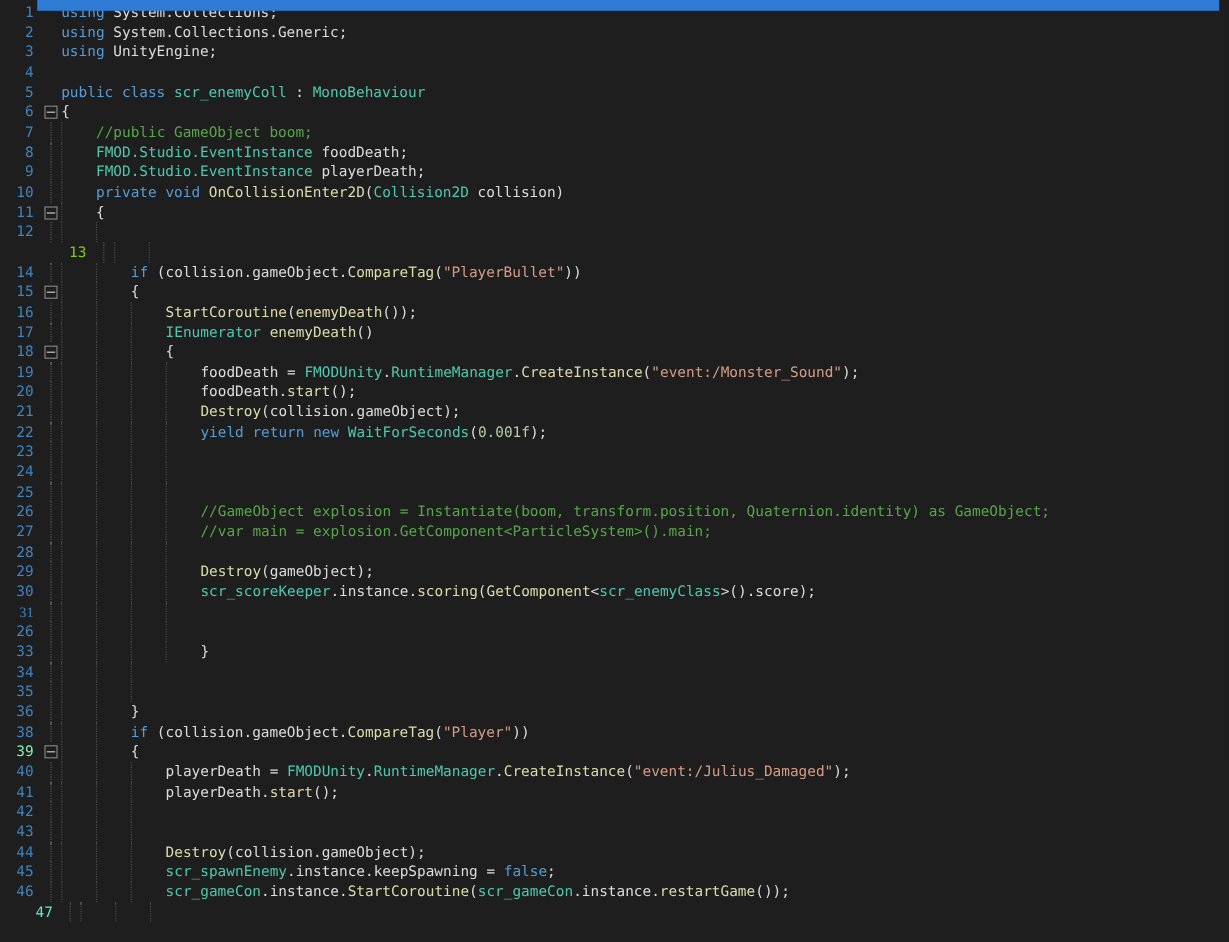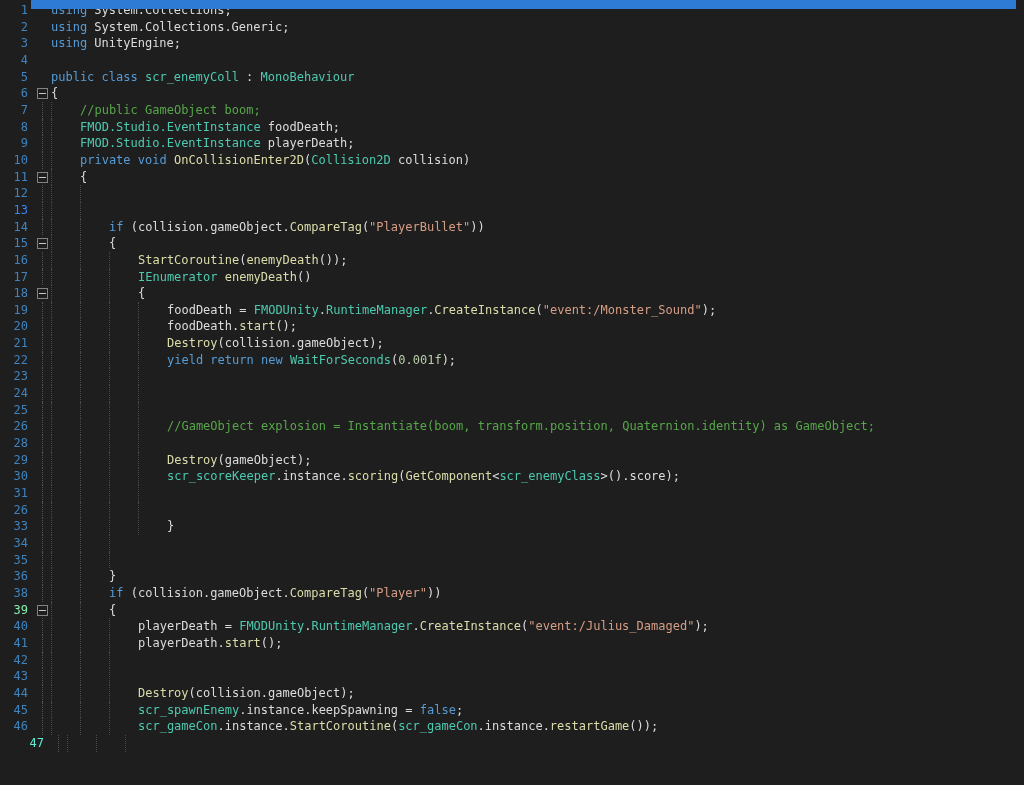--- a/index.html
+++ b/index.html
@@ -31,38 +31,39 @@
       <div class="line"><span class="num" style="color: rgb(63, 132, 191);">3</span><span class="fold"></span><span class="codetext"><span style="color: rgb(86, 156, 214);">using</span><span style="color: rgb(220, 220, 220);"> UnityEngine;</span></span></div>
       <div class="line"><span class="num" style="color: rgb(63, 132, 191);">4</span><span class="fold"></span><span class="codetext"></span></div>
       <div class="line"><span class="num" style="color: rgb(63, 132, 191);">5</span><span class="fold"></span><span class="codetext"><span style="color: rgb(86, 156, 214);">public</span><span style="color: rgb(220, 220, 220);"> </span><span style="color: rgb(86, 156, 214);">class</span><span style="color: rgb(220, 220, 220);"> </span><span style="color: rgb(78, 201, 176);">scr_enemyColl</span><span style="color: rgb(220, 220, 220);"> : </span><span style="color: rgb(78, 201, 176);">MonoBehaviour</span></span></div>
       <div class="line"><span class="num" style="color: rgb(63, 132, 191);">6</span><span class="fold"><span class="foldbox"></span></span><span class="codetext"><span style="color: rgb(220, 220, 220);">{</span></span></div>
       <div class="line"><span class="num" style="color: rgb(63, 132, 191);">7</span><span class="fold"><span class="foldline"></span></span><span class="codetext"><span class="ind"></span><span style="color: rgb(87, 166, 74);">//public GameObject boom;</span></span></div>
       <div class="line"><span class="num" style="color: rgb(63, 132, 191);">8</span><span class="fold"><span class="foldline"></span></span><span class="codetext"><span class="ind"></span><span style="color: rgb(78, 201, 176);">FMOD.Studio.EventInstance</span><span style="color: rgb(220, 220, 220);"> foodDeath;</span></span></div>
       <div class="line"><span class="num" style="color: rgb(63, 132, 191);">9</span><span class="fold"><span class="foldline"></span></span><span class="codetext"><span class="ind"></span><span style="color: rgb(78, 201, 176);">FMOD.Studio.EventInstance</span><span style="color: rgb(220, 220, 220);"> playerDeath;</span></span></div>
       <div class="line"><span class="num" style="color: rgb(63, 132, 191);">10</span><span class="fold"><span class="foldline"></span></span><span class="codetext"><span class="ind"></span><span style="color: rgb(86, 156, 214);">private</span><span style="color: rgb(220, 220, 220);"> </span><span style="color: rgb(86, 156, 214);">void</span><span style="color: rgb(220, 220, 220);"> </span><span style="color: rgb(220, 220, 170);">OnCollisionEnter2D</span><span style="color: rgb(220, 220, 220);">(</span><span style="color: rgb(78, 201, 176);">Collision2D</span><span style="color: rgb(220, 220, 220);"> collision)</span></span></div>
       <div class="line"><span class="num" style="color: rgb(63, 132, 191);">11</span><span class="fold"><span class="foldbox"></span></span><span class="codetext"><span class="ind"></span><span style="color: rgb(220, 220, 220);">{</span></span></div>
       <div class="line"><span class="num" style="color: rgb(63, 132, 191);">12</span><span class="fold"><span class="foldline"></span></span><span class="codetext"><span class="ind"></span><span class="ind"></span></span></div>
-      <div class="line"><span class="num" style="color: #3b82f6;">13</span><span class="fold"><span class="foldline"></span></span><span class="codetext"><span class="ind"></span><span class="ind"></span></span></div>
+      <div class="line"><span class="num" style="color: #84cc16; padding-left: 44px;">13</span><span class="fold"><span class="foldline"></span></span><span class="codetext"><span class="ind"></span><span class="ind"></span></span></div>
       <div class="line"><span class="num" style="color: rgb(63, 132, 191);">14</span><span class="fold"><span class="foldline"></span></span><span class="codetext"><span class="ind"></span><span class="ind"></span><span style="color: rgb(86, 156, 214);">if</span><span style="color: rgb(220, 220, 220);"> (collision.gameObject.</span><span style="color: rgb(220, 220, 170);">CompareTag</span><span style="color: rgb(220, 220, 220);">(</span><span style="color: rgb(214, 157, 133);">"PlayerBullet"</span><span style="color: rgb(220, 220, 220);">))</span></span></div>
       <div class="line"><span class="num" style="color: rgb(63, 132, 191);">15</span><span class="fold"><span class="foldbox"></span></span><span class="codetext"><span class="ind"></span><span class="ind"></span><span style="color: rgb(220, 220, 220);">{</span></span></div>
       <div class="line"><span class="num" style="color: rgb(63, 132, 191);">16</span><span class="fold"><span class="foldline"></span></span><span class="codetext"><span class="ind"></span><span class="ind"></span><span class="ind"></span><span style="color: rgb(220, 220, 170);">StartCoroutine</span><span style="color: rgb(220, 220, 220);">(</span><span style="color: rgb(220, 220, 170);">enemyDeath</span><span style="color: rgb(220, 220, 220);">());</span></span></div>
       <div class="line"><span class="num" style="color: rgb(63, 132, 191);">17</span><span class="fold"><span class="foldline"></span></span><span class="codetext"><span class="ind"></span><span class="ind"></span><span class="ind"></span><span style="color: rgb(78, 201, 176);">IEnumerator</span><span style="color: rgb(220, 220, 220);"> </span><span style="color: rgb(220, 220, 170);">enemyDeath</span><span style="color: rgb(220, 220, 220);">()</span></span></div>
       <div class="line"><span class="num" style="color: rgb(63, 132, 191);">18</span><span class="fold"><span class="foldbox"></span></span><span class="codetext"><span class="ind"></span><span class="ind"></span><span class="ind"></span><span style="color: rgb(220, 220, 220);">{</span></span></div>
       <div class="line"><span class="num" style="color: rgb(63, 132, 191);">19</span><span class="fold"><span class="foldline"></span></span><span class="codetext"><span class="ind"></span><span class="ind"></span><span class="ind"></span><span class="ind"></span><span style="color: rgb(220, 220, 220);">foodDeath = </span><span style="color: rgb(78, 201, 176);">FMODUnity</span><span style="color: rgb(220, 220, 220);">.</span><span style="color: rgb(78, 201, 176);">RuntimeManager</span><span style="color: rgb(220, 220, 220);">.</span><span style="color: rgb(220, 220, 170);">CreateInstance</span><span style="color: rgb(220, 220, 220);">(</span><span style="color: rgb(214, 157, 133);">"event:/Monster_Sound"</span><span style="color: rgb(220, 220, 220);">);</span></span></div>
       <div class="line"><span class="num" style="color: rgb(63, 132, 191);">20</span><span class="fold"><span class="foldline"></span></span><span class="codetext"><span class="ind"></span><span class="ind"></span><span class="ind"></span><span class="ind"></span><span style="color: rgb(220, 220, 220);">foodDeath.</span><span style="color: rgb(220, 220, 170);">start</span><span style="color: rgb(220, 220, 220);">();</span></span></div>
       <div class="line"><span class="num" style="color: rgb(63, 132, 191);">21</span><span class="fold"><span class="foldline"></span></span><span class="codetext"><span class="ind"></span><span class="ind"></span><span class="ind"></span><span class="ind"></span><span style="color: rgb(220, 220, 170);">Destroy</span><span style="color: rgb(220, 220, 220);">(collision.gameObject);</span></span></div>
       <div class="line"><span class="num" style="color: rgb(63, 132, 191);">22</span><span class="fold"><span class="foldline"></span></span><span class="codetext"><span class="ind"></span><span class="ind"></span><span class="ind"></span><span class="ind"></span><span style="color: rgb(86, 156, 214);">yield</span><span style="color: rgb(220, 220, 220);"> </span><span style="color: rgb(86, 156, 214);">return</span><span style="color: rgb(220, 220, 220);"> </span><span style="color: rgb(86, 156, 214);">new</span><span style="color: rgb(220, 220, 220);"> </span><span style="color: rgb(78, 201, 176);">WaitForSeconds</span><span style="color: rgb(220, 220, 220);">(</span><span style="color: rgb(181, 206, 168);">0.001f</span><span style="color: rgb(220, 220, 220);">);</span></span></div>
       <div class="line"><span class="num" style="color: rgb(63, 132, 191);">23</span><span class="fold"><span class="foldline"></span></span><span class="codetext"><span class="ind"></span><span class="ind"></span><span class="ind"></span><span class="ind"></span></span></div>
       <div class="line"><span class="num" style="color: rgb(63, 132, 191);">24</span><span class="fold"><span class="foldline"></span></span><span class="codetext"><span class="ind"></span><span class="ind"></span><span class="ind"></span><span class="ind"></span></span></div>
       <div class="line"><span class="num" style="color: rgb(63, 132, 191);">25</span><span class="fold"><span class="foldline"></span></span><span class="codetext"><span class="ind"></span><span class="ind"></span><span class="ind"></span><span class="ind"></span></span></div>
       <div class="line"><span class="num" style="color: rgb(63, 132, 191);">26</span><span class="fold"><span class="foldline"></span></span><span class="codetext"><span class="ind"></span><span class="ind"></span><span class="ind"></span><span class="ind"></span><span style="color: rgb(87, 166, 74);">//GameObject explosion = Instantiate(boom, transform.position, Quaternion.identity) as GameObject;</span></span></div>
+      <div class="line"><span class="num" style="color: rgb(63, 132, 191);">27</span><span class="fold"><span class="foldline"></span></span><span class="codetext"><span class="ind"></span><span class="ind"></span><span class="ind"></span><span class="ind"></span><span style="color: rgb(87, 166, 74);">//var main = explosion.GetComponent&lt;ParticleSystem&gt;().main;</span></span></div>
       <div class="line"><span class="num" style="color: rgb(63, 132, 191);">28</span><span class="fold"><span class="foldline"></span></span><span class="codetext"><span class="ind"></span><span class="ind"></span><span class="ind"></span><span class="ind"></span></span></div>
       <div class="line"><span class="num" style="color: rgb(63, 132, 191);">29</span><span class="fold"><span class="foldline"></span></span><span class="codetext"><span class="ind"></span><span class="ind"></span><span class="ind"></span><span class="ind"></span><span style="color: rgb(220, 220, 170);">Destroy</span><span style="color: rgb(220, 220, 220);">(gameObject);</span></span></div>
       <div class="line"><span class="num" style="color: rgb(63, 132, 191);">30</span><span class="fold"><span class="foldline"></span></span><span class="codetext"><span class="ind"></span><span class="ind"></span><span class="ind"></span><span class="ind"></span><span style="color: rgb(78, 201, 176);">scr_scoreKeeper</span><span style="color: rgb(220, 220, 220);">.instance.</span><span style="color: rgb(220, 220, 170);">scoring</span><span style="color: rgb(220, 220, 220);">(</span><span style="color: rgb(220, 220, 170);">GetComponent</span><span style="color: rgb(220, 220, 220);">&lt;</span><span style="color: rgb(78, 201, 176);">scr_enemyClass</span><span style="color: rgb(220, 220, 220);">&gt;().score);</span></span></div>
-      <div class="line"><span class="num" style="color: rgb(63, 132, 191);">31</span><span class="fold"><span class="foldline"></span></span><span class="codetext"><span class="ind"></span><span class="ind"></span><span class="ind"></span><span class="ind"></span></span></div>
+      <div class="line"><span class="num" style="color: rgb(63, 132, 191); font-family: Liberation Serif, serif;">31</span><span class="fold"><span class="foldline"></span></span><span class="codetext"><span class="ind"></span><span class="ind"></span><span class="ind"></span><span class="ind"></span></span></div>
       <div class="line"><span class="num" style="color: rgb(63, 132, 191);">26</span><span class="fold"><span class="foldline"></span></span><span class="codetext"><span class="ind"></span><span class="ind"></span><span class="ind"></span><span class="ind"></span></span></div>
       <div class="line"><span class="num" style="color: rgb(63, 132, 191);">33</span><span class="fold"><span class="foldline"></span></span><span class="codetext"><span class="ind"></span><span class="ind"></span><span class="ind"></span><span class="ind"></span><span style="color: rgb(220, 220, 220);">}</span></span></div>
       <div class="line"><span class="num" style="color: rgb(63, 132, 191);">34</span><span class="fold"><span class="foldline"></span></span><span class="codetext"><span class="ind"></span><span class="ind"></span><span class="ind"></span></span></div>
       <div class="line"><span class="num" style="color: rgb(63, 132, 191);">35</span><span class="fold"><span class="foldline"></span></span><span class="codetext"><span class="ind"></span><span class="ind"></span><span class="ind"></span></span></div>
       <div class="line"><span class="num" style="color: rgb(63, 132, 191);">36</span><span class="fold"><span class="foldline"></span></span><span class="codetext"><span class="ind"></span><span class="ind"></span><span style="color: rgb(220, 220, 220);">}</span></span></div>
       <div class="line"><span class="num" style="color: rgb(63, 132, 191);">38</span><span class="fold"><span class="foldline"></span></span><span class="codetext"><span class="ind"></span><span class="ind"></span><span style="color: rgb(86, 156, 214);">if</span><span style="color: rgb(220, 220, 220);"> (collision.gameObject.</span><span style="color: rgb(220, 220, 170);">CompareTag</span><span style="color: rgb(220, 220, 220);">(</span><span style="color: rgb(214, 157, 133);">"Player"</span><span style="color: rgb(220, 220, 220);">))</span></span></div>
       <div class="line"><span class="num" style="color: #86efac;">39</span><span class="fold"><span class="foldbox"></span></span><span class="codetext"><span class="ind"></span><span class="ind"></span><span style="color: rgb(220, 220, 220);">{</span></span></div>
       <div class="line"><span class="num" style="color: rgb(63, 132, 191);">40</span><span class="fold"><span class="foldline"></span></span><span class="codetext"><span class="ind"></span><span class="ind"></span><span class="ind"></span><span style="color: rgb(220, 220, 220);">playerDeath = </span><span style="color: rgb(78, 201, 176);">FMODUnity</span><span style="color: rgb(220, 220, 220);">.</span><span style="color: rgb(78, 201, 176);">RuntimeManager</span><span style="color: rgb(220, 220, 220);">.</span><span style="color: rgb(220, 220, 170);">CreateInstance</span><span style="color: rgb(220, 220, 220);">(</span><span style="color: rgb(214, 157, 133);">"event:/Julius_Damaged"</span><span style="color: rgb(220, 220, 220);">);</span></span></div>
       <div class="line"><span class="num" style="color: rgb(63, 132, 191);">41</span><span class="fold"><span class="foldline"></span></span><span class="codetext"><span class="ind"></span><span class="ind"></span><span class="ind"></span><span style="color: rgb(220, 220, 220);">playerDeath.</span><span style="color: rgb(220, 220, 170);">start</span><span style="color: rgb(220, 220, 220);">();</span></span></div>
       <div class="line"><span class="num" style="color: rgb(63, 132, 191);">42</span><span class="fold"><span class="foldline"></span></span><span class="codetext"><span class="ind"></span><span class="ind"></span><span class="ind"></span></span></div>

